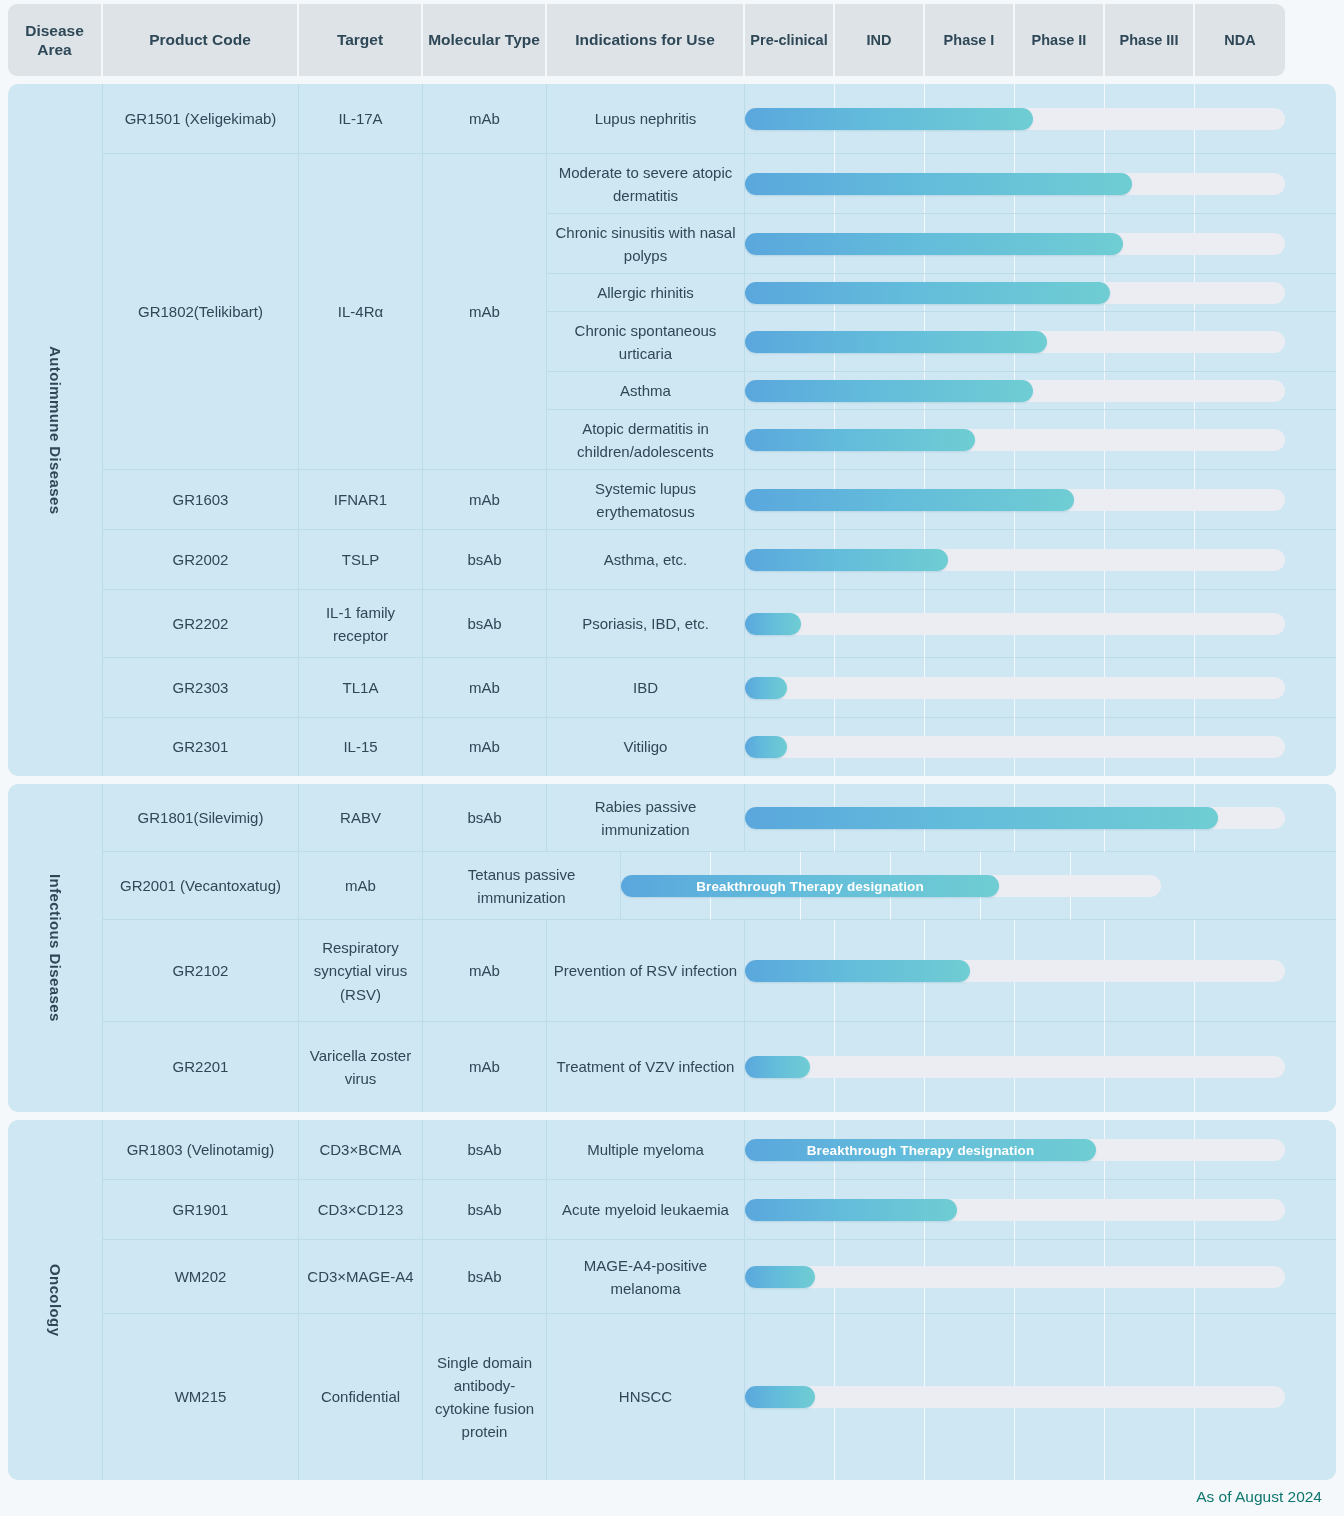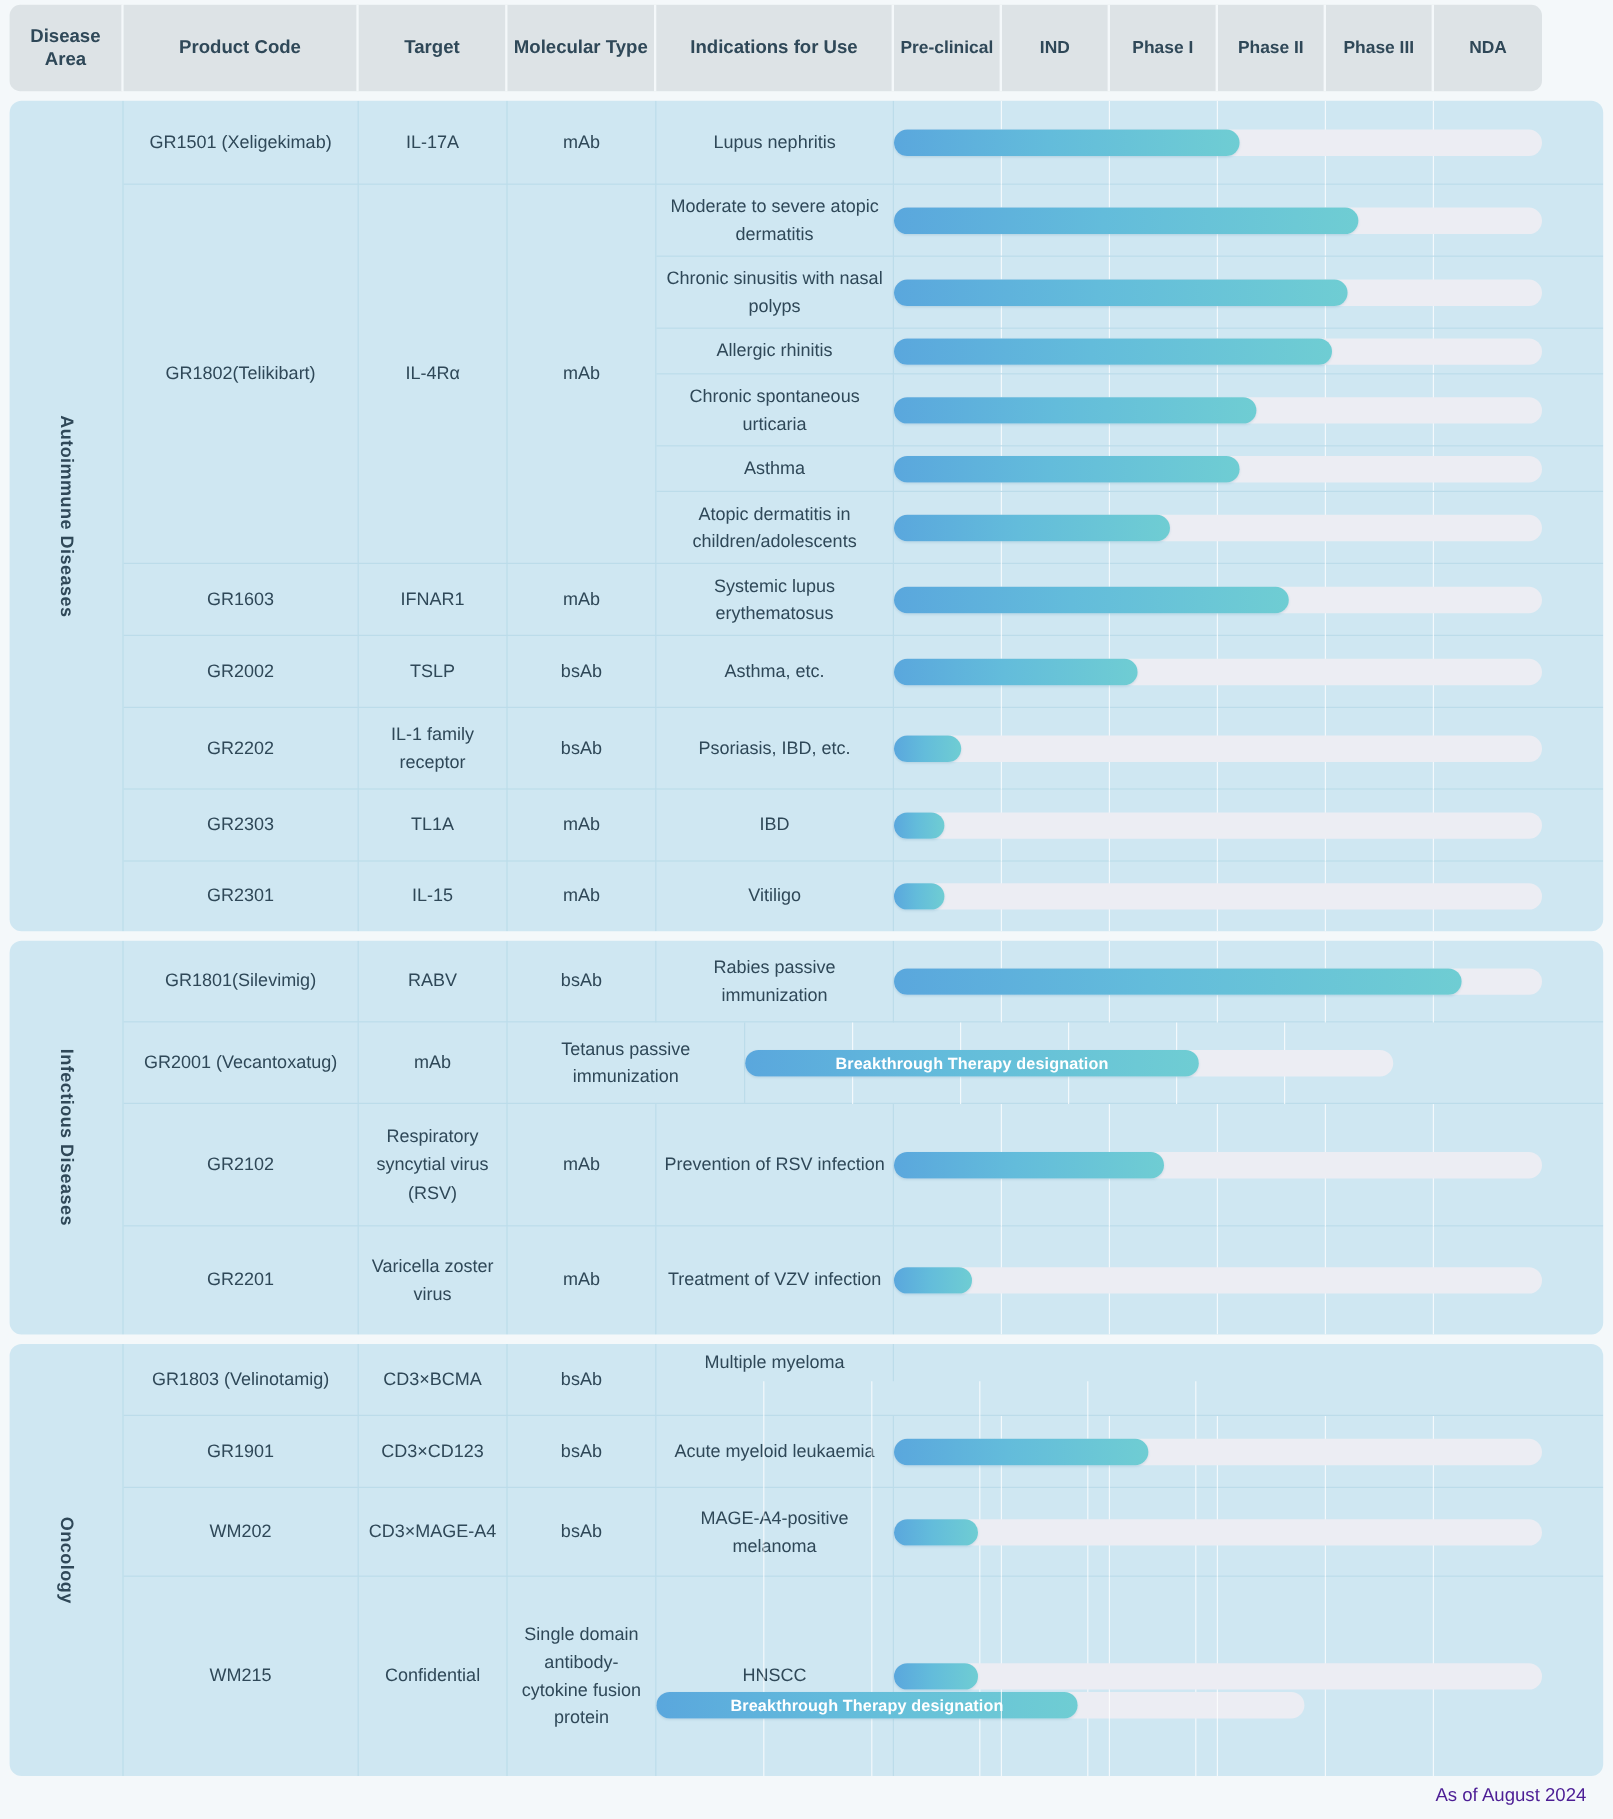--- a/index.html
+++ b/index.html
@@ -96,21 +96,21 @@
     box-shadow:0 1px 2px rgba(60,120,160,.18);
   }
   .bar-label{
     font-size:13.5px;font-weight:bold;color:#ffffff;
     white-space:nowrap;letter-spacing:.1px;
     padding:0 10px;
   }
 
   .footer{
     position:absolute;right:22px;bottom:14px;
-    font-size:15.5px;color:#4c1d95;
+    font-size:15.5px;color:#0f766e;
   }
 </style>
 </head>
 <body>
 
 <div class="page">
 
   <div class="thead">
     <div class="th c-area">Disease Area</div>
     <div class="th c-code">Product Code</div>
@@ -477,21 +477,21 @@
       <div class="section ">
         <div class="area-cell">
           <div class="area-label">Oncology</div>
         </div>
         <div class="rows">
           <div class="prow" style="height: 60px; justify-content: flex-end;">
             <div class="cell c-code grp" style="height: 60px;">GR1803 (Velinotamig)</div>
             <div class="cell c-target grp" style="height: 60px;">CD3×BCMA</div>
             <div class="cell c-mol grp" style="height: 60px;">bsAb</div>
             <div class="group-right">
-              <div class="subrow last" style="height: 60px; flex-direction: column;">
+              <div class="subrow last" style="height: 60px;">
                 <div class="cell c-ind" style="height: 60px;">Multiple myeloma</div>
                 <div class="track-wrap">
                   <div class="gridlines">
                     <span></span>
                     <span></span>
                     <span></span>
                     <span></span>
                     <span></span>
                     <span></span>
                   </div>

